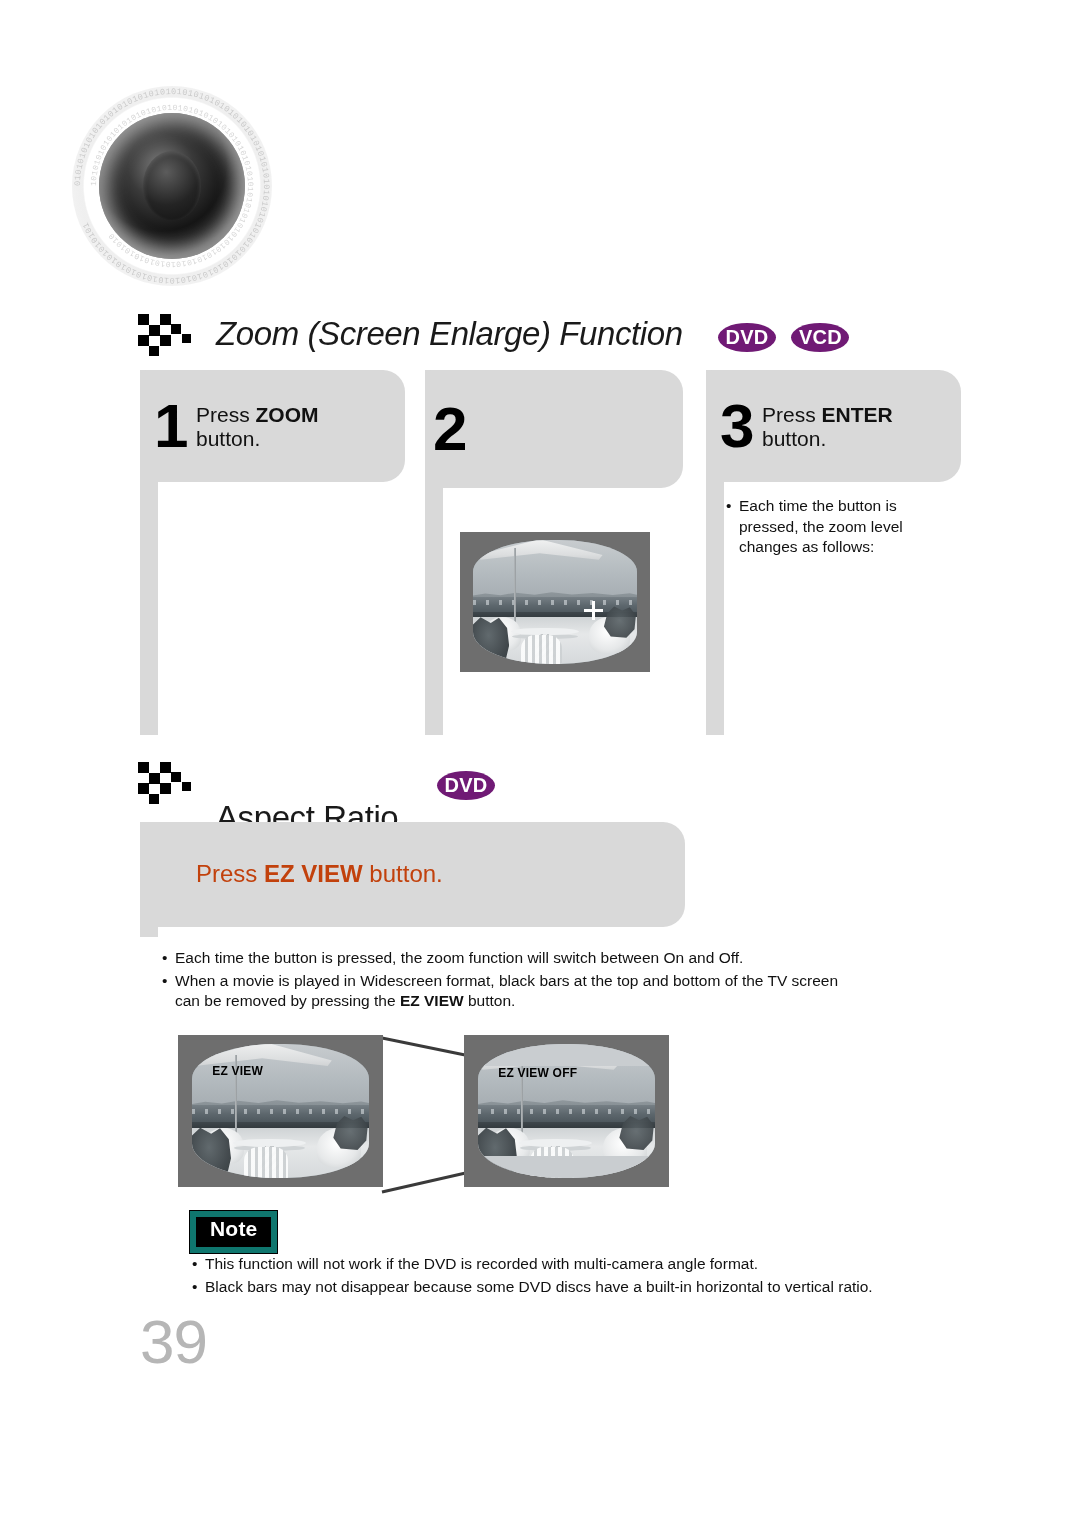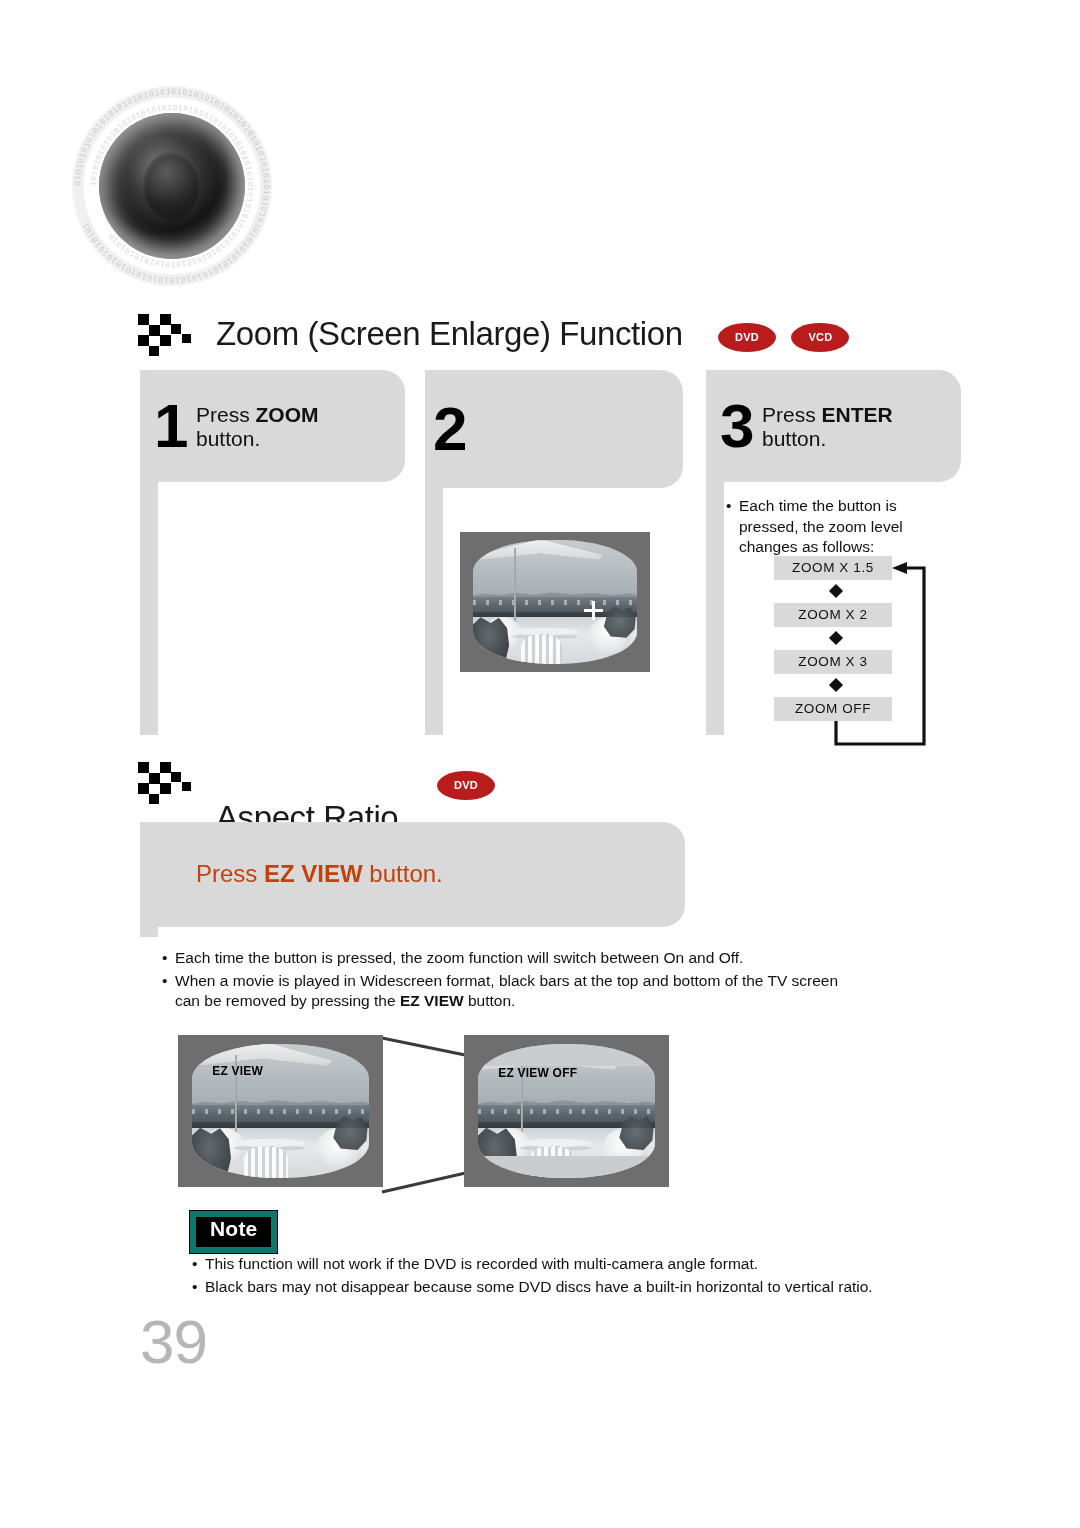--- a/index.html
+++ b/index.html
@@ -65,21 +65,21 @@
   .checker { position: absolute; left: 0; top: 4px; width: 62px; height: 42px; }
   .checker i {
     position: absolute; background: #000; display:block;
   }
   .sec-title {
     position: absolute; font-size: 33px; color: #1a1a1a; white-space: nowrap;
     letter-spacing: -0.4px;
   }
   .badge {
     display: inline-block; width: 58px; height: 29px; border-radius: 50%;
-    background: #b91c1c; color: #fff; font-size: 11px; font-weight: bold;
+    background: #701a75; color: #fff; font-size: 20px; font-weight: bold;
     text-align: center; line-height: 29px; letter-spacing: 0.2px;
     vertical-align: middle;
   }
   .badges { position: absolute; }
 
   
   .step-col { position: absolute; }
   .step-rail {
     position: absolute; left: 0; top: 0; width: 100%;
     background: #d9d9d9;
@@ -277,21 +277,21 @@
     <i style="left:0px;  top:0px;  width:11px; height:11px;"></i>
     <i style="left:22px; top:0px;  width:11px; height:11px;"></i>
     <i style="left:11px; top:11px; width:11px; height:11px;"></i>
     <i style="left:33px; top:10px; width:10px; height:10px;"></i>
     <i style="left:0px;  top:21px; width:11px; height:11px;"></i>
     <i style="left:22px; top:21px; width:11px; height:11px;"></i>
     <i style="left:44px; top:20px; width:9px;  height:9px;"></i>
     <i style="left:11px; top:32px; width:10px; height:10px;"></i>
     <i style="left:0px;  top:42px; width:0px;  height:0px;"></i>
   </div>
-  <div class="sec-title" style="left:78px; top:5px;">Zoom (Screen Enlarge) Function</div>
+  <div class="sec-title" style="left:78px; top:5px;font-style:italic;">Zoom (Screen Enlarge) Function</div>
 </div>
 <div class="badges" style="left:718px; top:323px;">
   <span class="badge">DVD</span>
   <span class="badge" style="margin-left:11px;">VCD</span>
 </div>
 
 <div class="step-col" style="left:140px; top:370px; width:278px; height:375px;">
   <div class="step-rail" style="width:18px; height:365px;"></div>
   <div class="step-bubble" style="width:265px; height:112px;"></div>
   <div class="step-num" style="left:14px; top:25px;">1</div>
@@ -338,34 +338,20 @@
     Press <b>ENTER</b><br>button.
   </div>
 
   <div class="bullets" style="left:20px; top:126px; width:230px;">
     <div class="bi">
       <span class="dot">•</span>
       <span class="bt">Each time the button is pressed, the zoom level changes as follows:</span>
     </div>
   </div>
 
-  <div class="flow" style="left:68px; top:186px; width:190px; height:180px;">
-    <div class="flow-box" style="left:0; top:0;">ZOOM X 1.5</div>
-    <div class="flow-dia" style="top:30px;"></div>
-    <div class="flow-box" style="left:0; top:47px;">ZOOM X 2</div>
-    <div class="flow-dia" style="top:77px;"></div>
-    <div class="flow-box" style="left:0; top:94px;">ZOOM X 3</div>
-    <div class="flow-dia" style="top:124px;"></div>
-    <div class="flow-box" style="left:0; top:141px;">ZOOM OFF</div>
-
-    <svg class="flow-loop" width="190" height="195" viewBox="0 0 190 195">
-      <path d="M62,165 L62,188 L150,188 L150,12 L133,12" fill="none" stroke="#111" stroke-width="3.2"></path>
-      <path d="M118,12 L133,6 L133,18 Z" fill="#111"></path>
-    </svg>
-  </div>
 </div>
 
 <div class="section-head" style="left:138px; top:758px;">
   <div class="checker">
     <i style="left:0px;  top:0px;  width:11px; height:11px;"></i>
     <i style="left:22px; top:0px;  width:11px; height:11px;"></i>
     <i style="left:11px; top:11px; width:11px; height:11px;"></i>
     <i style="left:33px; top:10px; width:10px; height:10px;"></i>
     <i style="left:0px;  top:21px; width:11px; height:11px;"></i>
     <i style="left:22px; top:21px; width:11px; height:11px;"></i>

